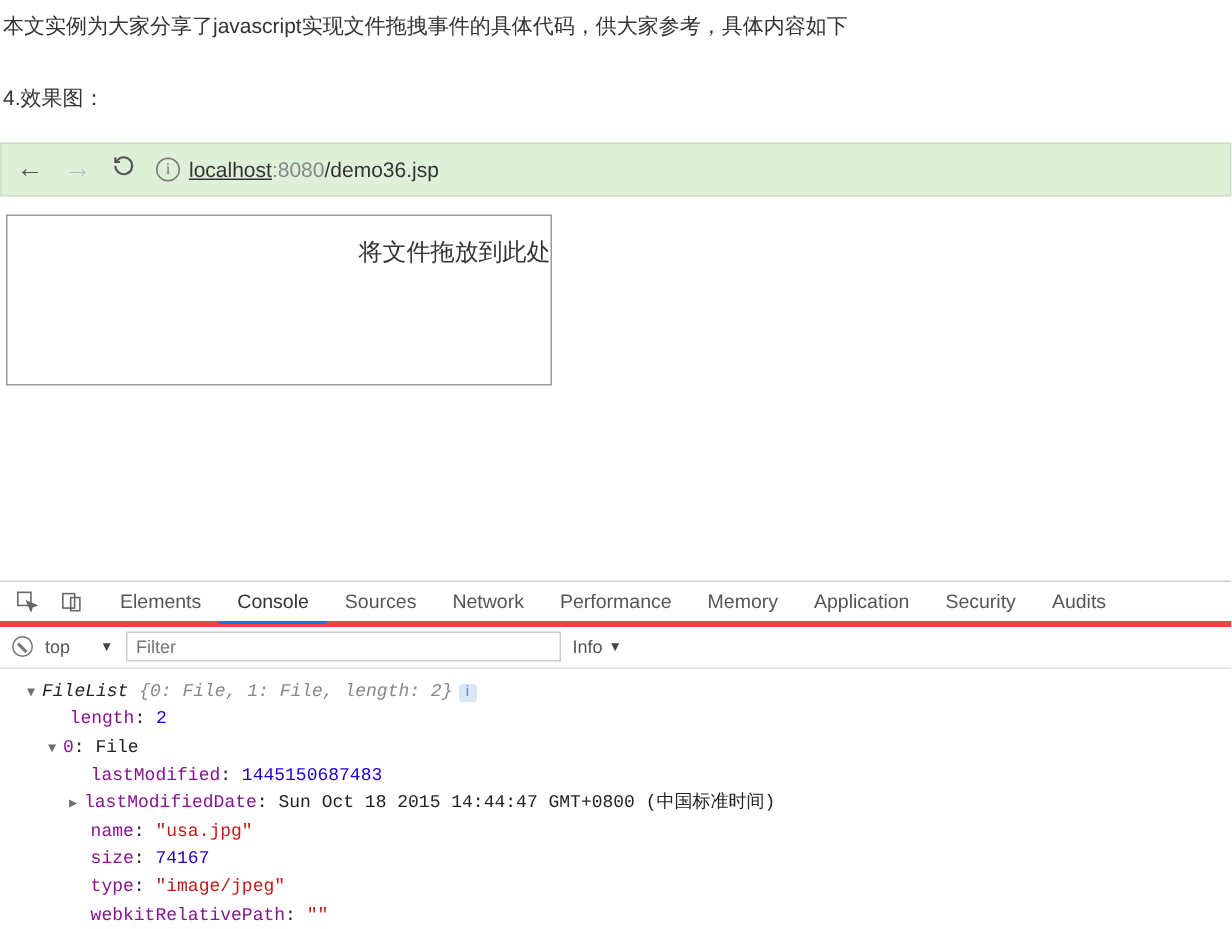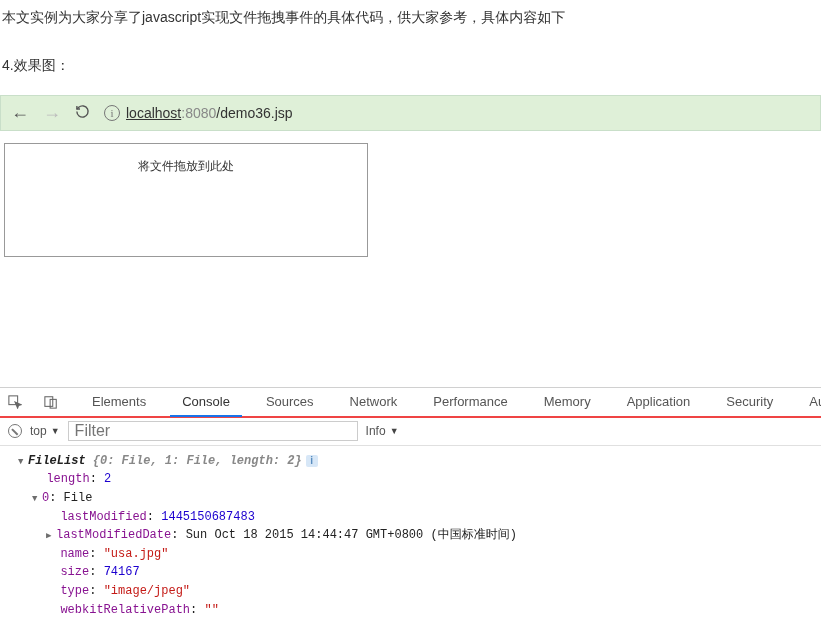--- a/index.html
+++ b/index.html
@@ -34,36 +34,36 @@
   }
   .addr-host { color: #333; text-decoration: underline; }
   .addr-port { color: #888; margin-top: 44px; }
   .addr-path { color: #333; }
   
   .dropzone {
     margin: 12px 0 0 4px;
     width: 364px;
     height: 114px;
     border: 1px solid #999;
-    text-align: center;
+    text-align: right;
     padding-top: 14px;
-    font-size: 12px;
+    font-size: 16px;
   }
   
   .devtools {
     margin-top: 130px;
     border-top: 1px solid #d0d0d0;
   }
   .dt-tabs {
     display: flex;
     align-items: center;
     height: 30px;
-    border-bottom: 2px solid #ef4444;
+    border-bottom: 4px solid #ef4444;
     padding-left: 8px;
-    gap: 12px;
+    gap: 0;
   }
   .dt-tool-icon {
     width: 20px; height: 20px; display: flex; align-items: center; justify-content: center;
     margin-right: 10px; color: #666;
   }
   .dt-tool-icon svg { width: 14px; height: 14px; }
   .dt-tab {
     padding: 0 12px;
     height: 30px;
     line-height: 30px;
@@ -81,42 +81,42 @@
     align-items: center;
     height: 28px;
     border-bottom: 1px solid #e0e0e0;
     padding-left: 8px;
     gap: 8px;
     font-size: 12px;
     color: #555;
   }
   .dt-circle { width: 14px; height: 14px; border: 1.5px solid #777; border-radius: 50%; position: relative; }
   .dt-circle::after { content: ""; position: absolute; left: 2px; right: 2px; top: 50%; height: 1.5px; background: #777; transform: rotate(45deg); }
-  .dt-sel { display: flex; align-items: center; gap: 4px; }
+  .dt-sel { display: flex; align-items: center; gap: 20px; }
   .dt-tri { font-size: 9px; color: #444; }
   .dt-filter-input {
     border: 1px solid #ccc;
     height: 20px;
     padding: 0 6px;
-    font-size: 16px;
+    font-size: 12px;
     color: #888;
     width: 290px;
   }
   .dt-info { display: flex; align-items: center; gap: 4px; text-align: right; }
   
   .console {
     font-family: Consolas, "Courier New", monospace;
     font-size: 12px;
     padding: 6px 0 6px 14px;
     line-height: 1.55;
   }
   .ln { white-space: pre; }
   .tri-down::before { content: "▼"; font-size: 9px; color: #6e6e6e; display: inline-block; width: 10px; }
   .tri-right::before { content: "▶"; font-size: 9px; color: #6e6e6e; display: inline-block; width: 10px; }
-  .sp0 { margin-left: 4px; font-weight: bold; }
+  .sp0 { margin-left: 4px; }
   .sp1 { margin-left: 18px; }
   .sp2 { margin-left: 32px; }
   .c-obj { font-style: italic; color: #222; }
   .c-sum { font-style: italic; color: #888; }
   .c-key { color: #881391; }
   .c-num { color: #1c00cf; }
   .c-str { color: #c41a16; }
   .c-plain { color: #222; }
   .c-info-badge {
     display: inline-block; width: 12px; height: 12px; border-radius: 2px;

